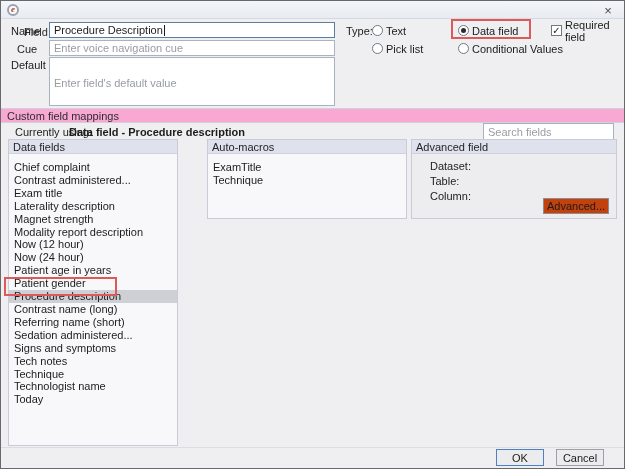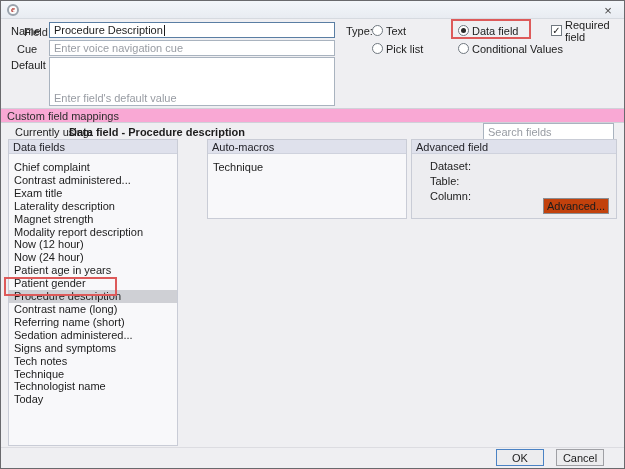--- a/index.html
+++ b/index.html
@@ -30,21 +30,21 @@
   }
   
   .lbl { position:absolute; white-space:nowrap; }
   .bold { font-weight:bold; }
   
   .textbox {
     position:absolute; background:#fff; border:1px solid #a9b3bf;
     padding:1px 4px; display:flex; align-items:center; overflow:hidden;
   }
   .textbox.focused { border-color:#5a7ea3; }
-  .textbox.area { align-items:flex-end; padding-top:3px; }
+  .textbox.area { align-items:center; padding-top:3px; }
   .ph { color:#989ca3; }
   .caret { display:inline-block; width:1px; height:11px; background:#1c1c1c; margin-left:1px; }
   
   .opt-row { position:absolute; height:15px; display:flex; align-items:center; gap:3px; }
   .radio {
     width:11px; height:11px; border:1px solid #707880; border-radius:50%;
     background:#fff; position:relative; flex:0 0 auto;
   }
   .radio[data-checked="true"]::after {
     content:""; position:absolute; left:2px; top:2px; width:5px; height:5px;
@@ -185,20 +185,21 @@
   </div>
 
   <div class="annotation" style="left:3px;top:276px;width:113px;height:19px"></div>
 
   <div class="col" style="left:206px;top:138px;width:200px;height:80px">
     <div class="col-header">
       <span>Auto-macros</span>
     </div>
     <div class="col-body">
 
+    <div class="list-item">ExamTitle</div>
         <div class="list-item">Technique</div>
       </div>
   </div>
 
   <div class="col" style="left:410px;top:138px;width:206px;height:80px">
     <div class="col-header">
       <span>Advanced field</span>
     </div>
     <div class="col-body adv-body">
       <span class="lbl" style="left:18px;top:6px">Dataset:</span>

